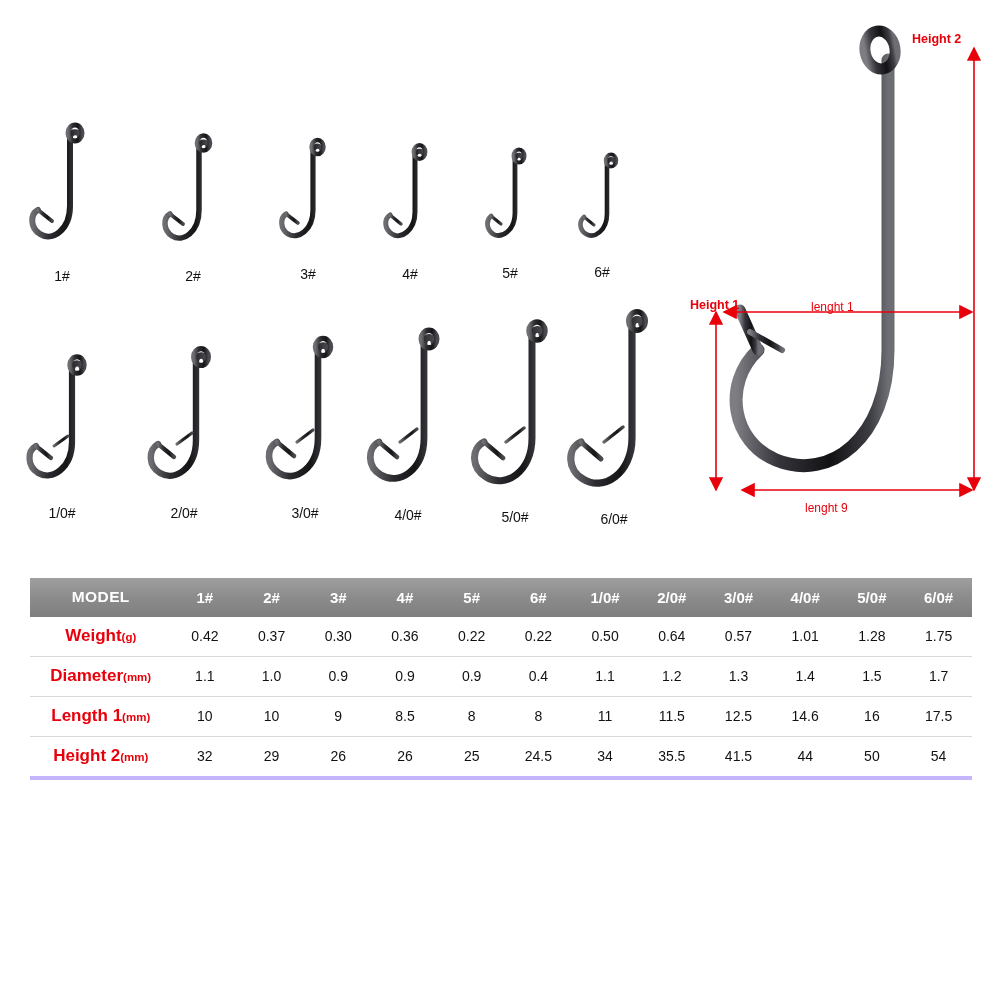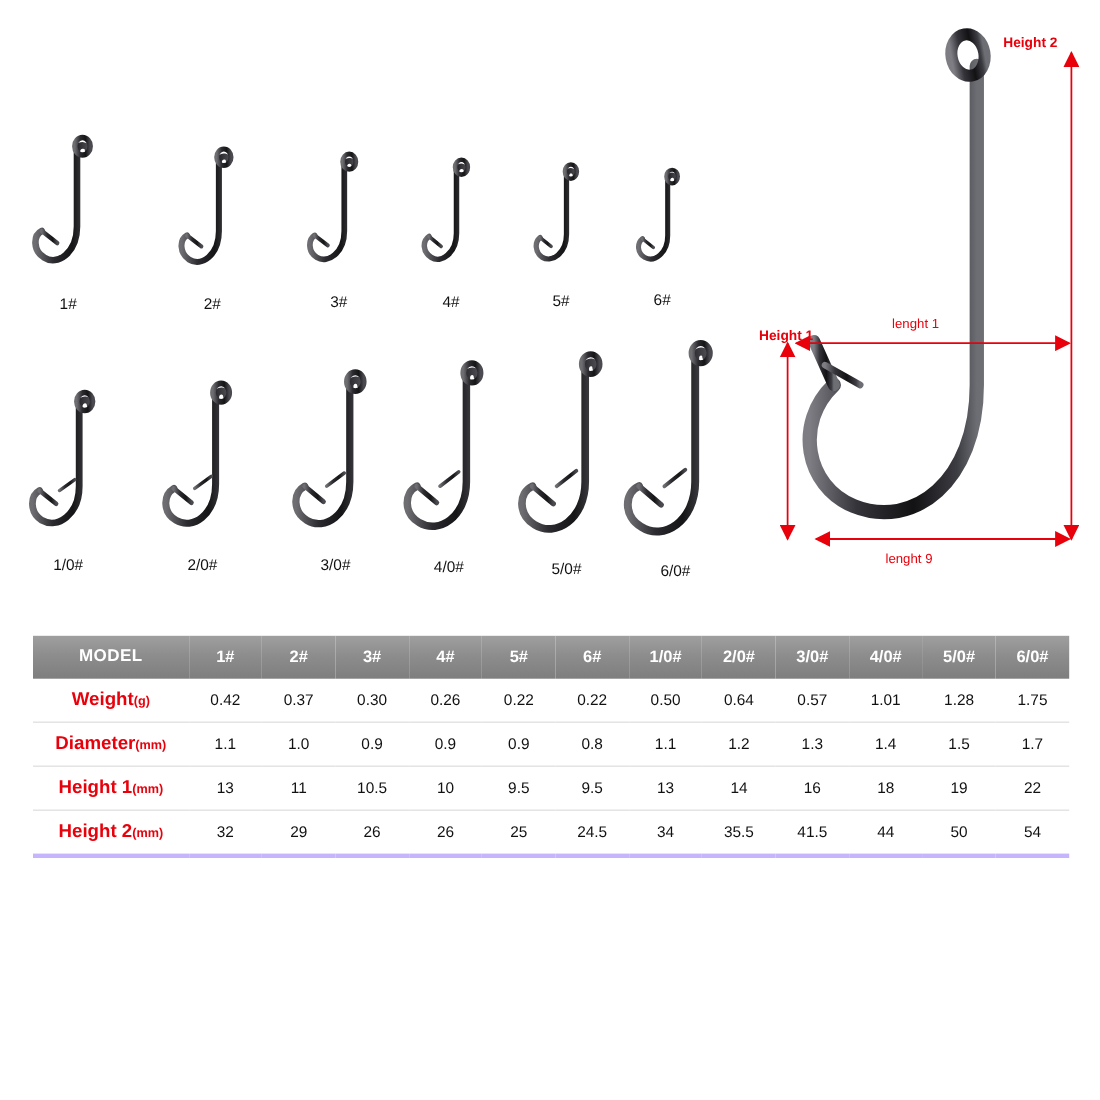--- a/index.html
+++ b/index.html
@@ -251,21 +251,21 @@
 
     <line x1="36" y1="292" x2="36" y2="470" stroke="#e8000b" stroke-width="1.6" marker-start="url(#arrL)" marker-end="url(#arrR)"></line>
 
     <line x1="44" y1="292" x2="292" y2="292" stroke="#e8000b" stroke-width="1.6" marker-start="url(#arrL)" marker-end="url(#arrR)"></line>
 
     <line x1="62" y1="470" x2="292" y2="470" stroke="#e8000b" stroke-width="1.6" marker-start="url(#arrL)" marker-end="url(#arrR)"></line>
   </svg>
 
   <div class="dim-label" style="left:232px; top:12px;">Height 2</div>
   <div class="dim-label" style="left:10px; top:278px;">Height 1</div>
-  <div class="dim-label thin" style="left:131px; top:267px;">lenght 1</div>
+  <div class="dim-label thin" style="left:131px; top:280px;">lenght 1</div>
   <div class="dim-label thin" style="left:125px; top:481px;">lenght 9</div>
 </div>
 
 <table class="spec-table">
   <thead>
     <tr>
       <th class="first-col col-model">MODEL</th>
       <th class="col-v">1#</th>
       <th class="col-v">2#</th>
       <th class="col-v">3#</th>
@@ -280,64 +280,64 @@
       <th class="col-v">6/0#</th>
     </tr>
   </thead>
   <tbody>
 
     <tr>
       <td class="rowhead"><span>Weight</span><span class="unit">(g)</span></td>
       <td>0.42</td>
       <td>0.37</td>
       <td>0.30</td>
-      <td>0.26</td>
+      <td>0.36</td>
       <td>0.22</td>
       <td>0.22</td>
       <td>0.50</td>
       <td>0.64</td>
       <td>0.57</td>
       <td>1.01</td>
       <td>1.28</td>
       <td>1.75</td>
     </tr>
 
     <tr>
       <td class="rowhead"><span>Diameter</span><span class="unit">(mm)</span></td>
       <td>1.1</td>
       <td>1.0</td>
       <td>0.9</td>
       <td>0.9</td>
       <td>0.9</td>
-      <td>0.8</td>
+      <td>0.4</td>
       <td>1.1</td>
       <td>1.2</td>
       <td>1.3</td>
       <td>1.4</td>
       <td>1.5</td>
       <td>1.7</td>
     </tr>
 
-
-
-    <tr>
-      <td class="rowhead"><span>Height 1</span><span class="unit">(mm)</span></td>
-      <td>13</td>
+    <tr>
+      <td class="rowhead"><span>Length 1</span><span class="unit">(mm)</span></td>
+      <td>10</td>
+      <td>10</td>
+      <td>9</td>
+      <td>8.5</td>
+      <td>8</td>
+      <td>8</td>
       <td>11</td>
-      <td>10.5</td>
-      <td>10</td>
-      <td>9.5</td>
-      <td>9.5</td>
-      <td>13</td>
-      <td>14</td>
+      <td>11.5</td>
+      <td>12.5</td>
+      <td>14.6</td>
       <td>16</td>
-      <td>18</td>
-      <td>19</td>
-      <td>22</td>
-    </tr>
+      <td>17.5</td>
+    </tr>
+
+
 
     <tr>
       <td class="rowhead"><span>Height 2</span><span class="unit">(mm)</span></td>
       <td>32</td>
       <td>29</td>
       <td>26</td>
       <td>26</td>
       <td>25</td>
       <td>24.5</td>
       <td>34</td>

